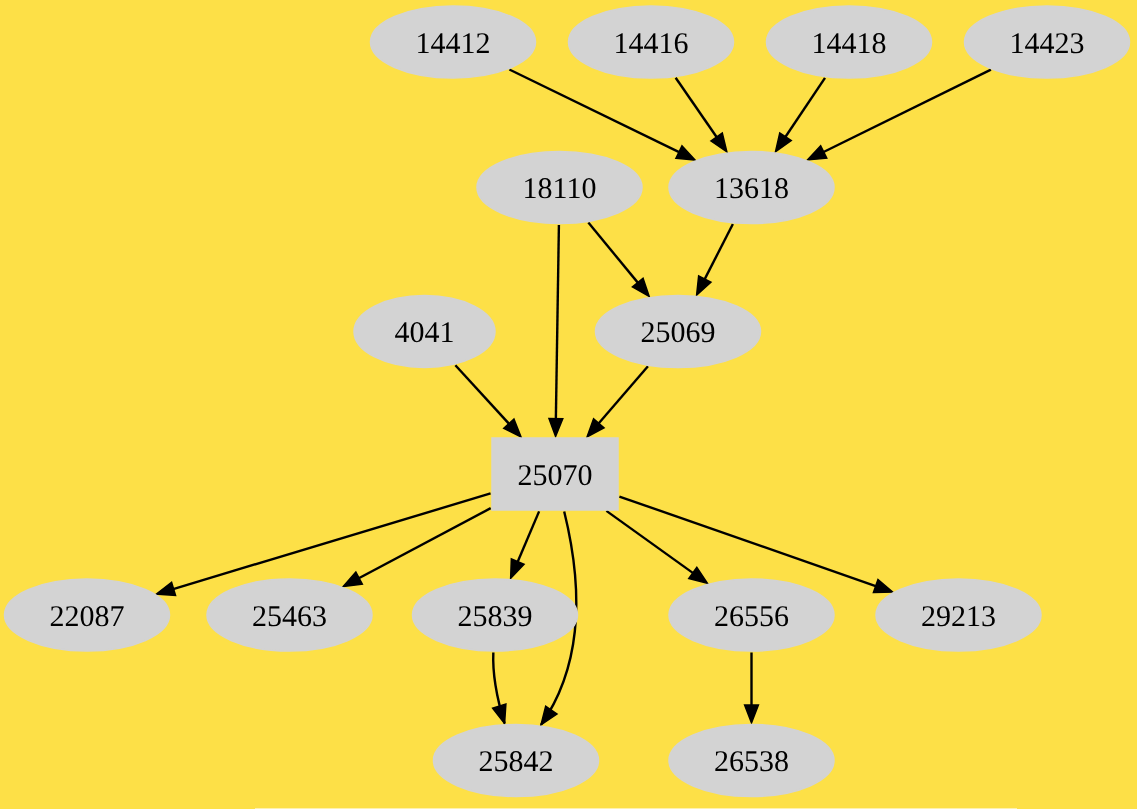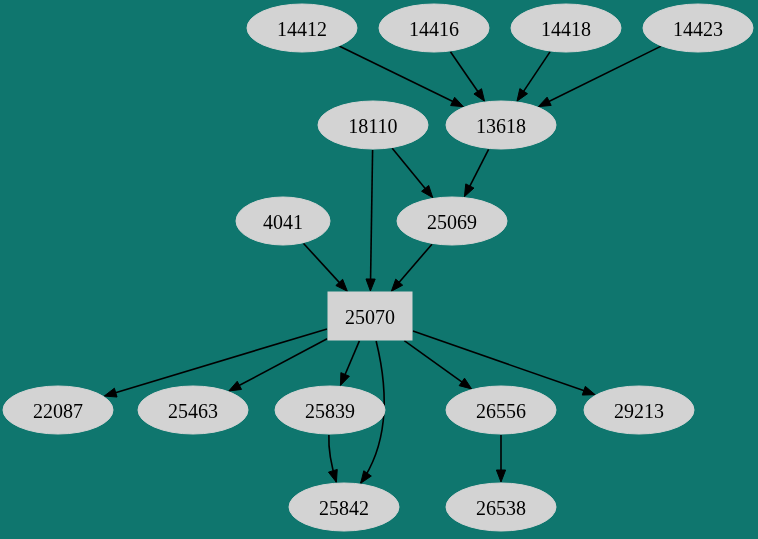--- a/index.html
+++ b/index.html
@@ -4,21 +4,21 @@
 <style>
   html, body {
     margin: 0;
     padding: 0;
     background: #ffffff;
   }
   #graph-canvas {
     position: relative;
     width: 758px;
     height: 539px;
-    background: #0f766e;
+    background: #fde047;
     font-family: "Liberation Serif", "DejaVu Serif", serif;
   }
   svg#graph-svg {
     position: absolute;
     top: 0;
     left: 0;
     width: 758px;
     height: 539px;
     display: block;
   }

